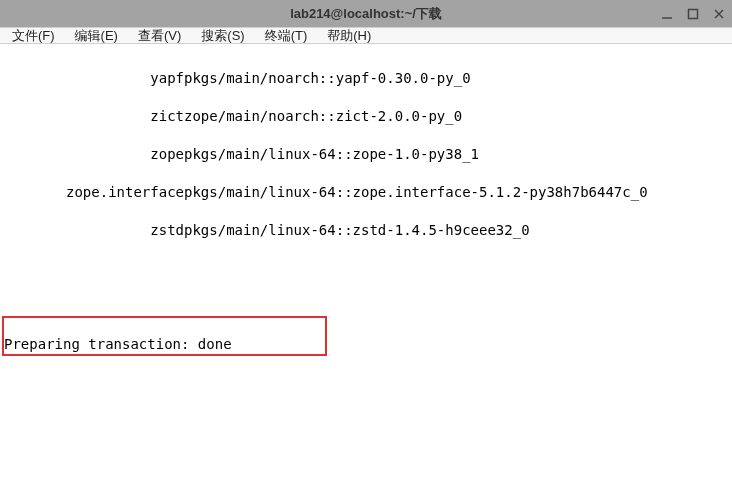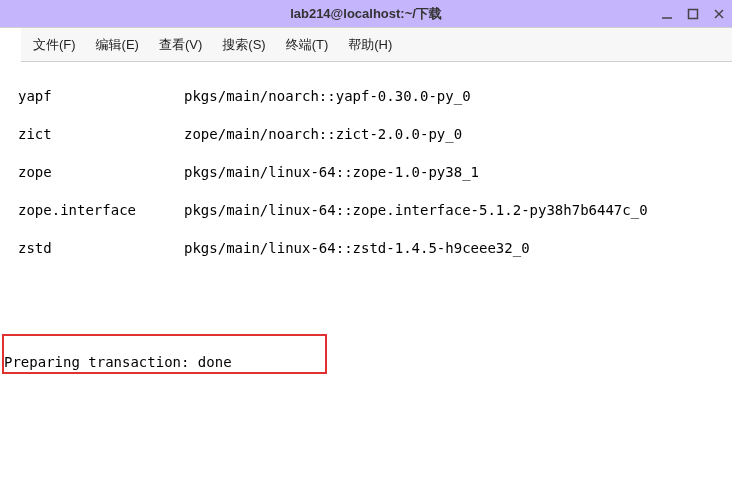--- a/index.html
+++ b/index.html
@@ -5,21 +5,21 @@
   * { margin: 0; padding: 0; box-sizing: border-box; }
   body {
     font-family: sans-serif;
     background: #ffffff;
     width: 732px;
     height: 501px;
     overflow: hidden;
   }
   .titlebar {
     height: 28px;
-    background: #c4b5fd;
+    background: #a3a3a3;
     border-bottom: 1px solid #d0d0d0;
     display: flex;
     align-items: center;
     position: relative;
   }
   .titlebar-title {
     flex: 1;
     text-align: center;
     font-size: 13px;
     font-weight: bold;
@@ -36,47 +36,46 @@
     width: 14px;
     height: 14px;
     display: inline-flex;
     align-items: center;
     justify-content: center;
     font-size: 12px;
     cursor: pointer;
     color: #444;
   }
   .menubar {
-    height: 34px;
+    height: 16px;
     background: #f7f7f7;
     border-bottom: 1px solid #d0d0d0;
     display: flex;
     align-items: center;
     padding: 0 6px;
     gap: 8px;
-    margin-left: 21px;
   }
   .menu-item {
     font-size: 13px;
     color: #222;
     padding: 2px 6px;
     cursor: pointer;
   }
   .terminal {
     font-family: "DejaVu Sans Mono", "Consolas", monospace;
     font-size: 14px;
     line-height: 19px;
     color: #000;
     background: #fff;
     padding: 6px 4px 4px 4px;
     white-space: pre;
     position: relative;
   }
   .pkg-row { display: block; }
-  .pkg-name { display: inline-block; width: 180px; padding-left: 14px; }
+  .pkg-name { display: inline-block; width: 180px; padding-left: 14px; text-align: right; }
   .blank { height: 19px; }
   .highlight-box {
     position: absolute;
     border: 2px solid #e03030;
     pointer-events: none;
   }
 </style>
 </head>
 <body>
 

